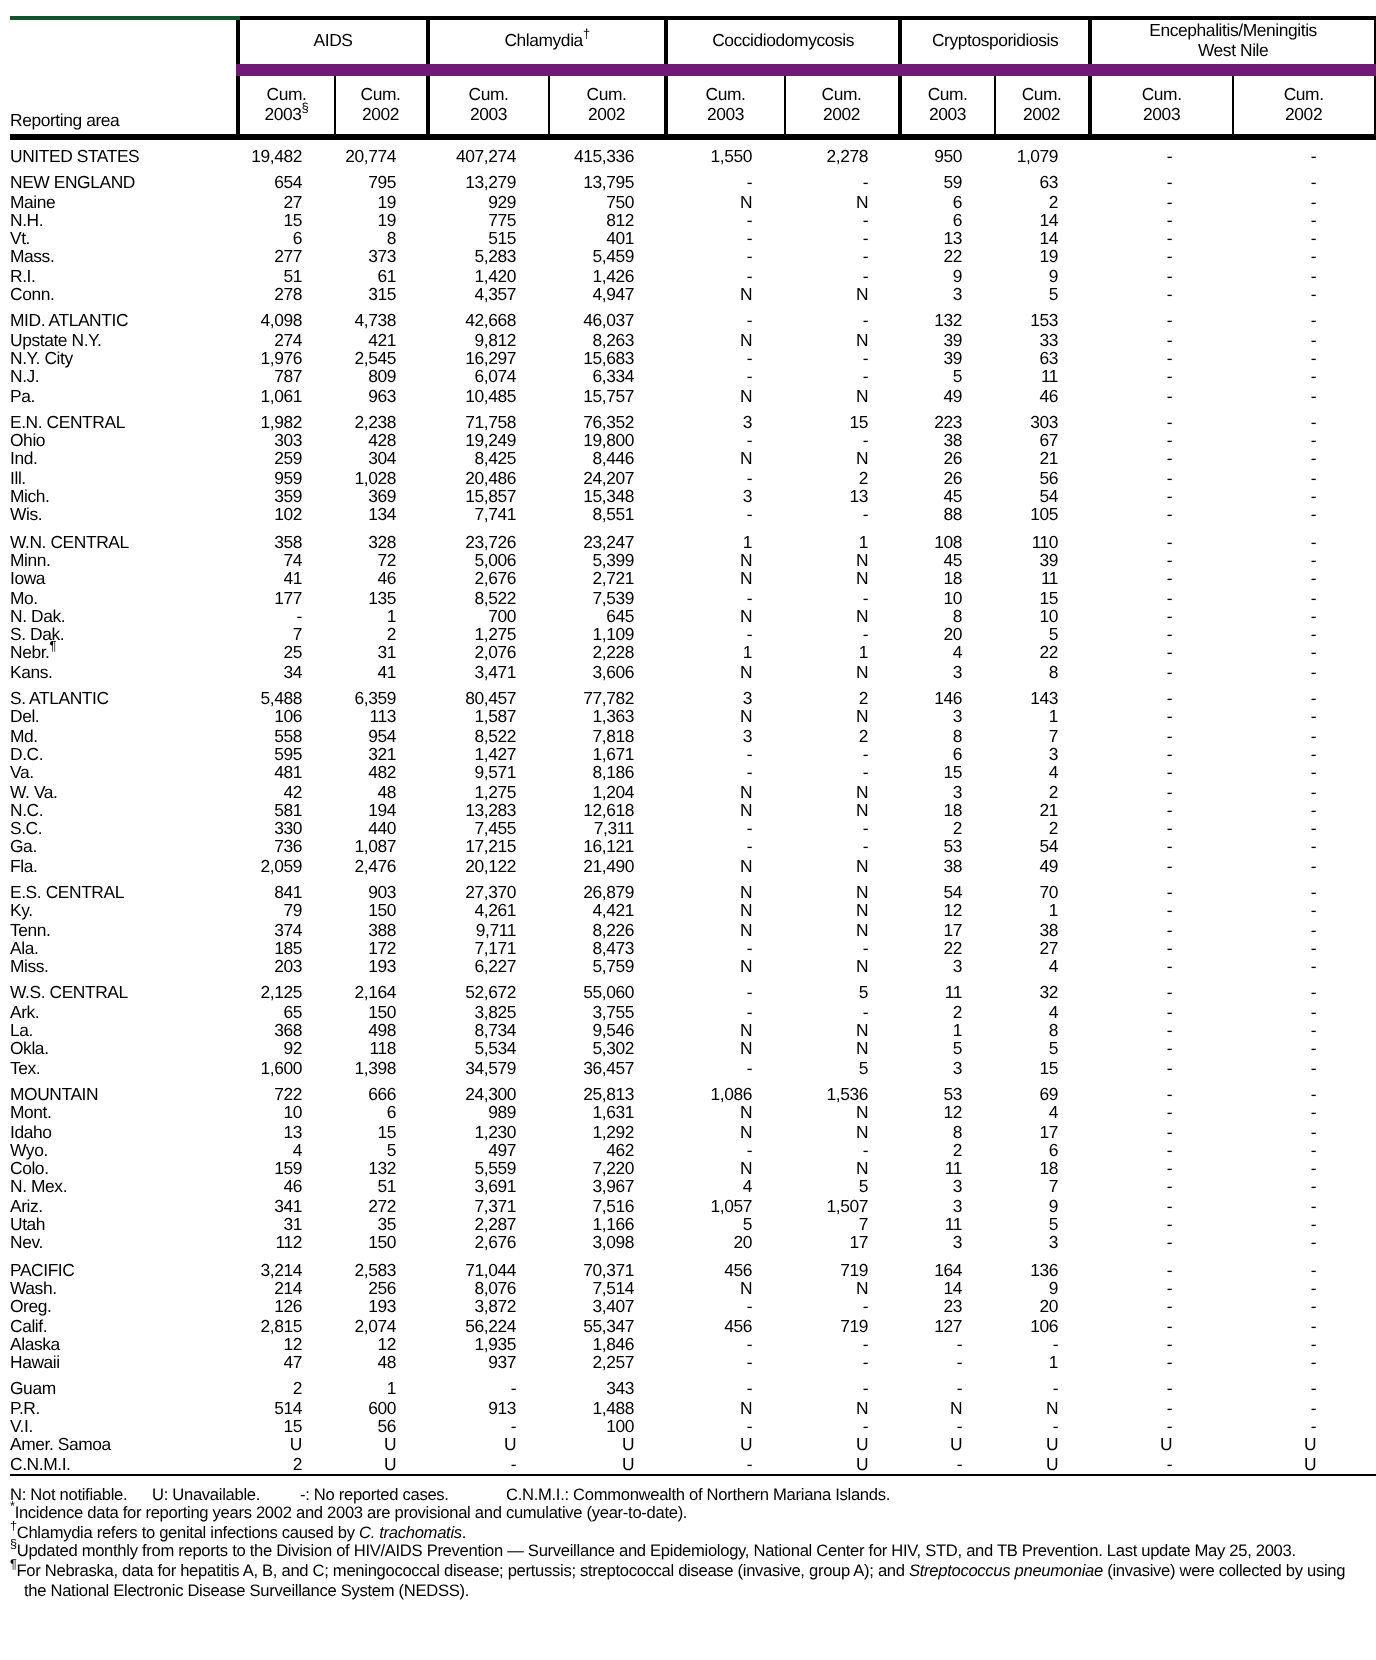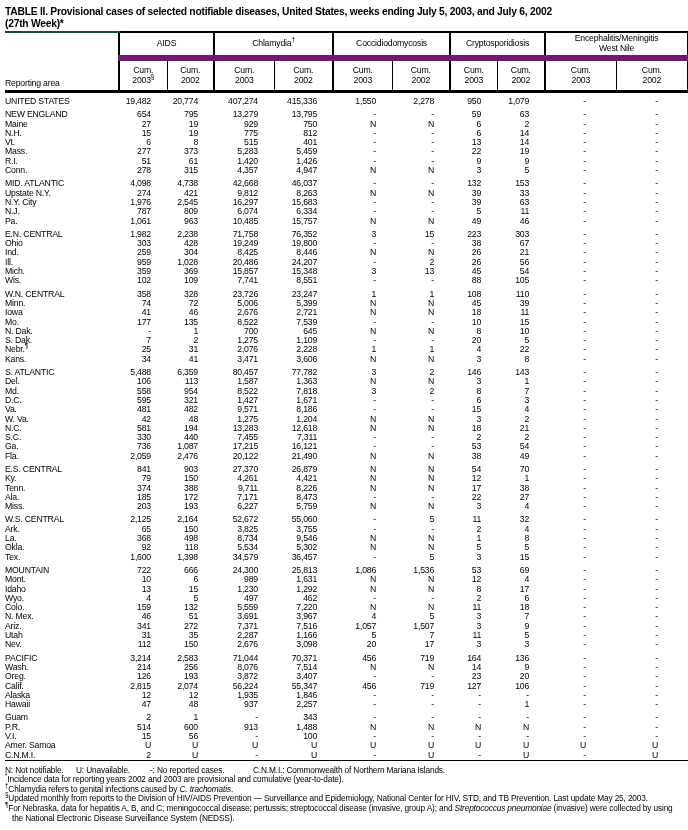--- a/index.html
+++ b/index.html
@@ -34,24 +34,20 @@
   .fnwrap{margin-top:0;}
   p.fn{margin:0;font-size:8.3px;line-height:9.8px;letter-spacing:-0.15px;
        padding-left:7px;text-indent:-7px;}
   p.fn sup{font-size:6.3px;}
   .it{font-style:italic;}
 </style>
 </head>
 <body>
 
 <div class="page">
-  <div class="title">
-    <span>TABLE II. Provisional cases of selected notifiable diseases, United States, weeks ending July 5, 2003, and July 6, 2002</span><br>
-    <span>(27th Week)*</span>
-  </div>
 
   <table class="tbl">
     <colgroup>
       <col style="width:114px">
         <col style="width:48px">
         <col style="width:47px">
       <col style="width:60px">
         <col style="width:59px">
         <col style="width:59px">
       <col style="width:58px">
@@ -325,21 +321,21 @@
           <td class="val">3</td>
           <td class="val">13</td>
           <td class="val">45</td>
           <td class="val">54</td>
           <td class="val wide">-</td>
           <td class="val wide">-</td>
         </tr>
         <tr>
           <td class="area">Wis.</td>
           <td class="val">102</td>
-          <td class="val">109</td>
+          <td class="val">134</td>
           <td class="val">7,741</td>
           <td class="val">8,551</td>
           <td class="val">-</td>
           <td class="val">-</td>
           <td class="val">88</td>
           <td class="val">105</td>
           <td class="val wide">-</td>
           <td class="val wide">-</td>
         </tr>
         <tr>

